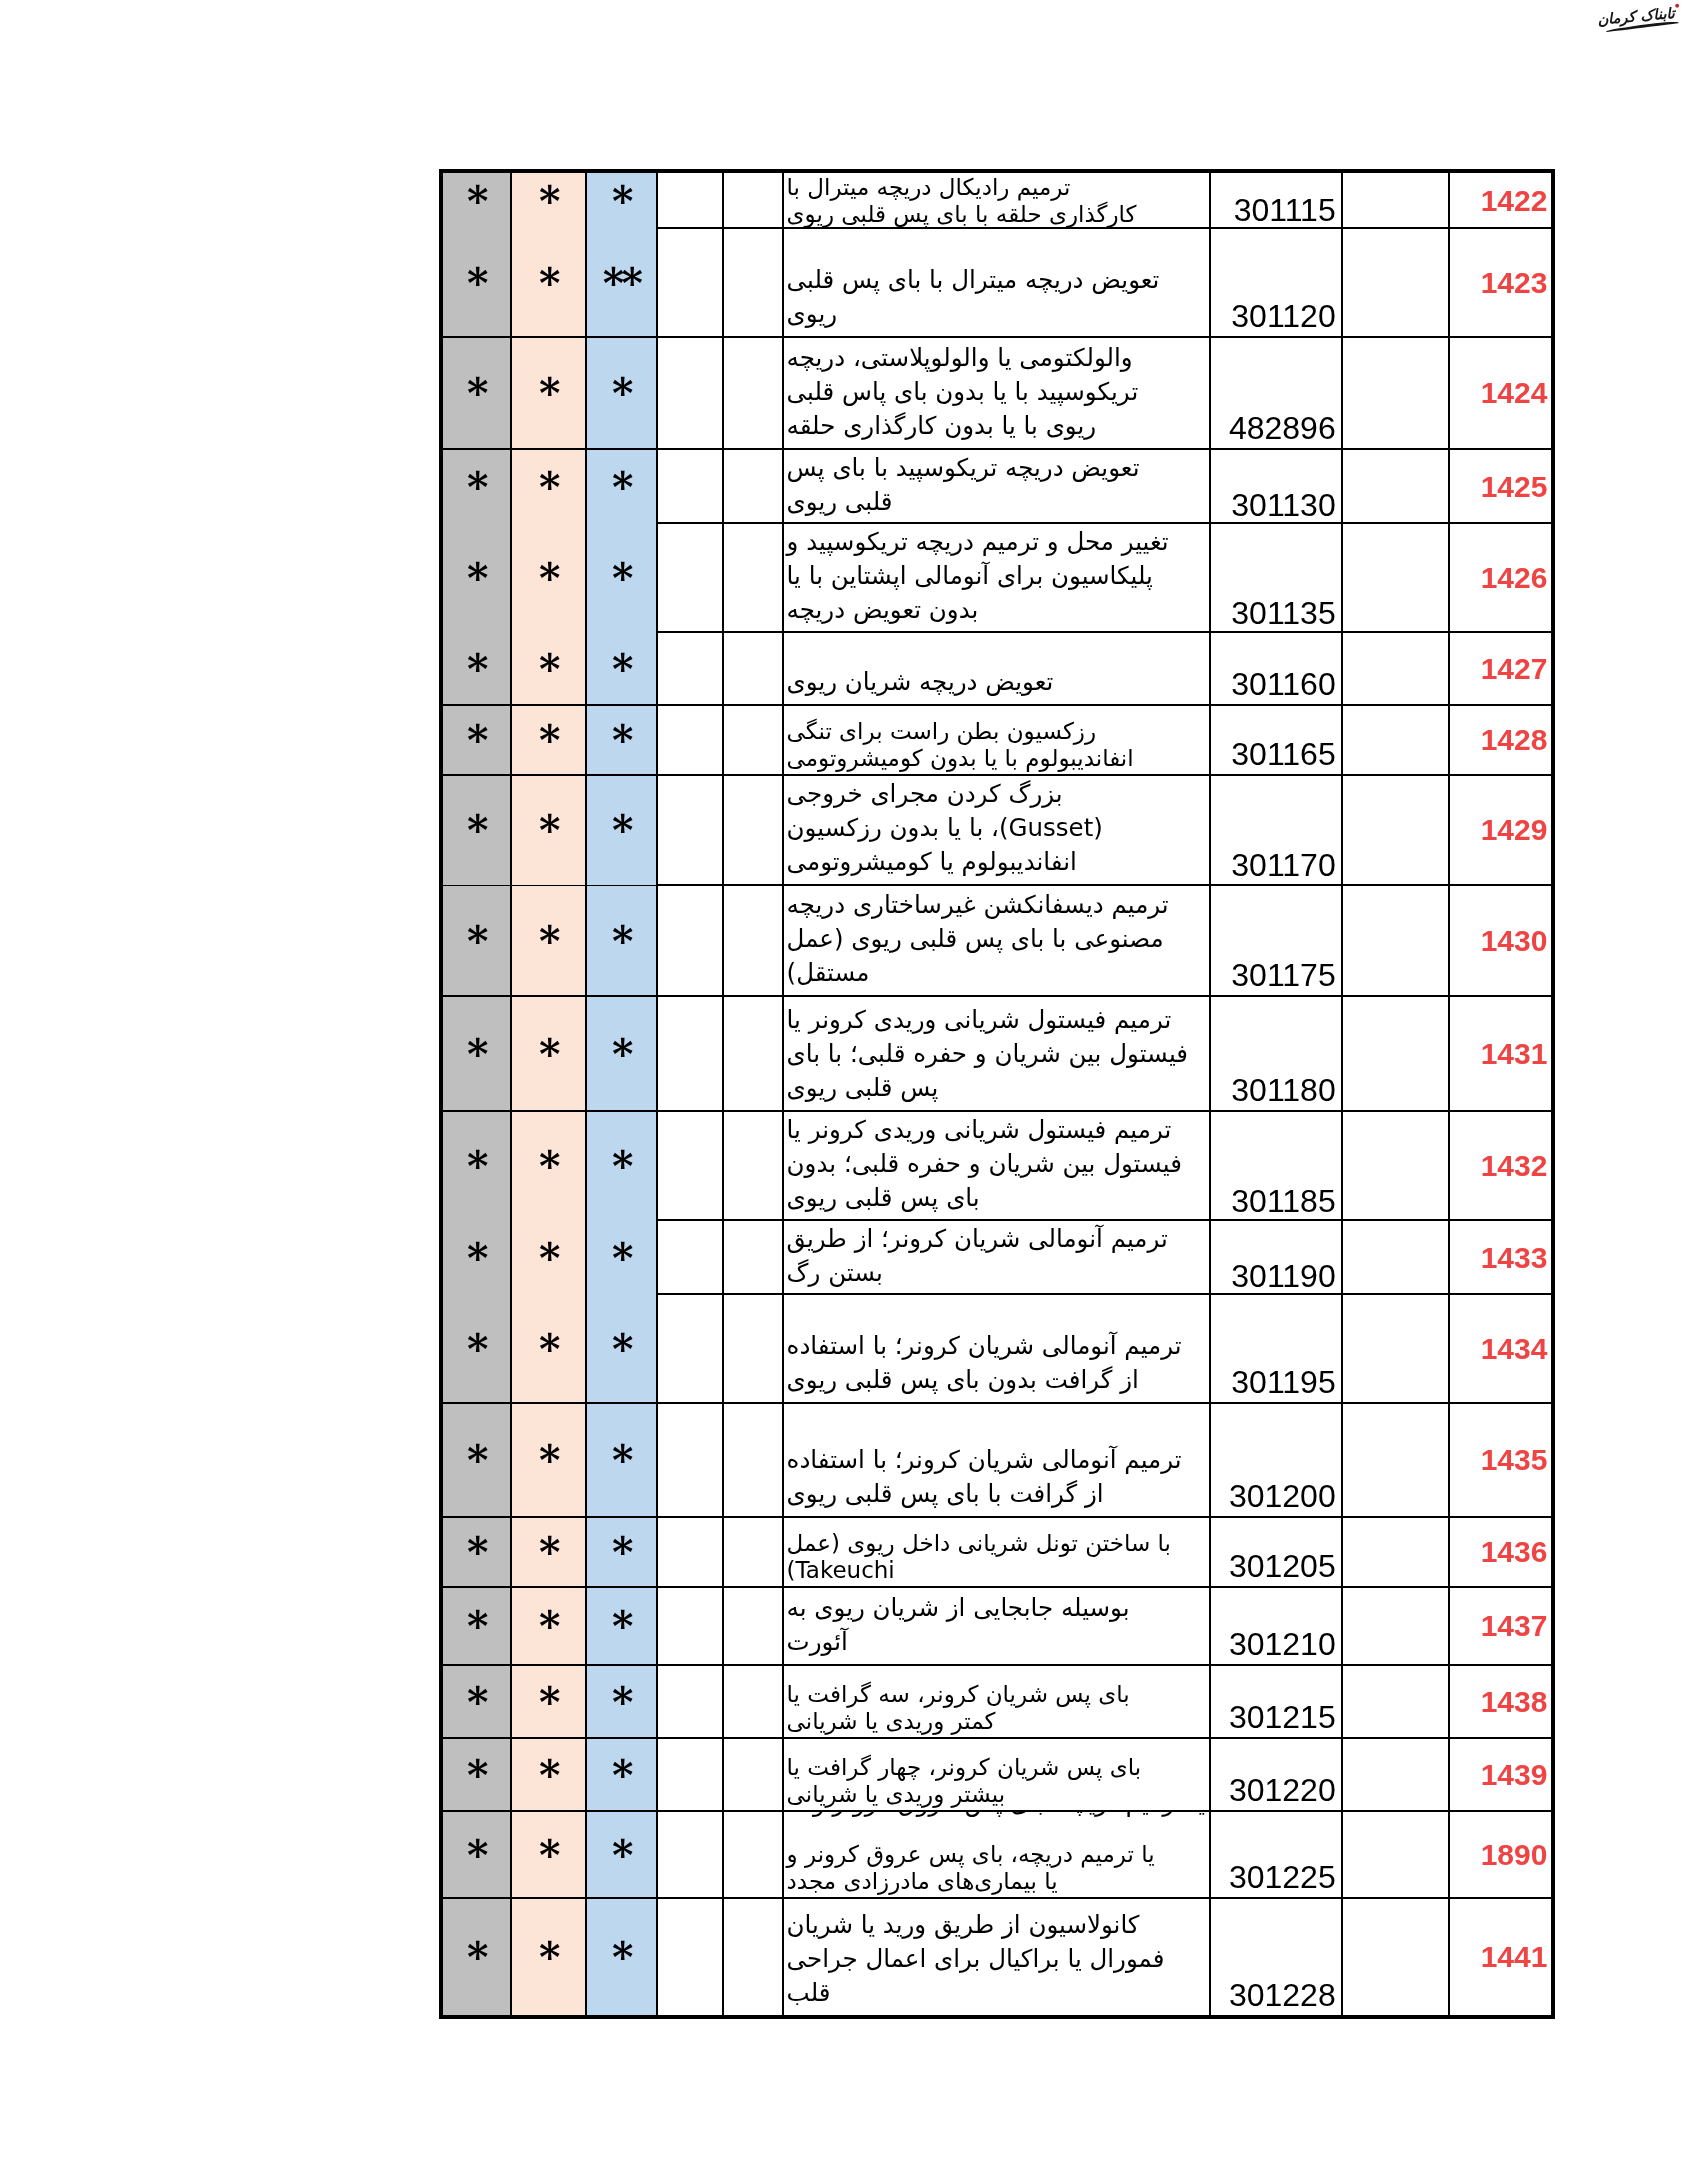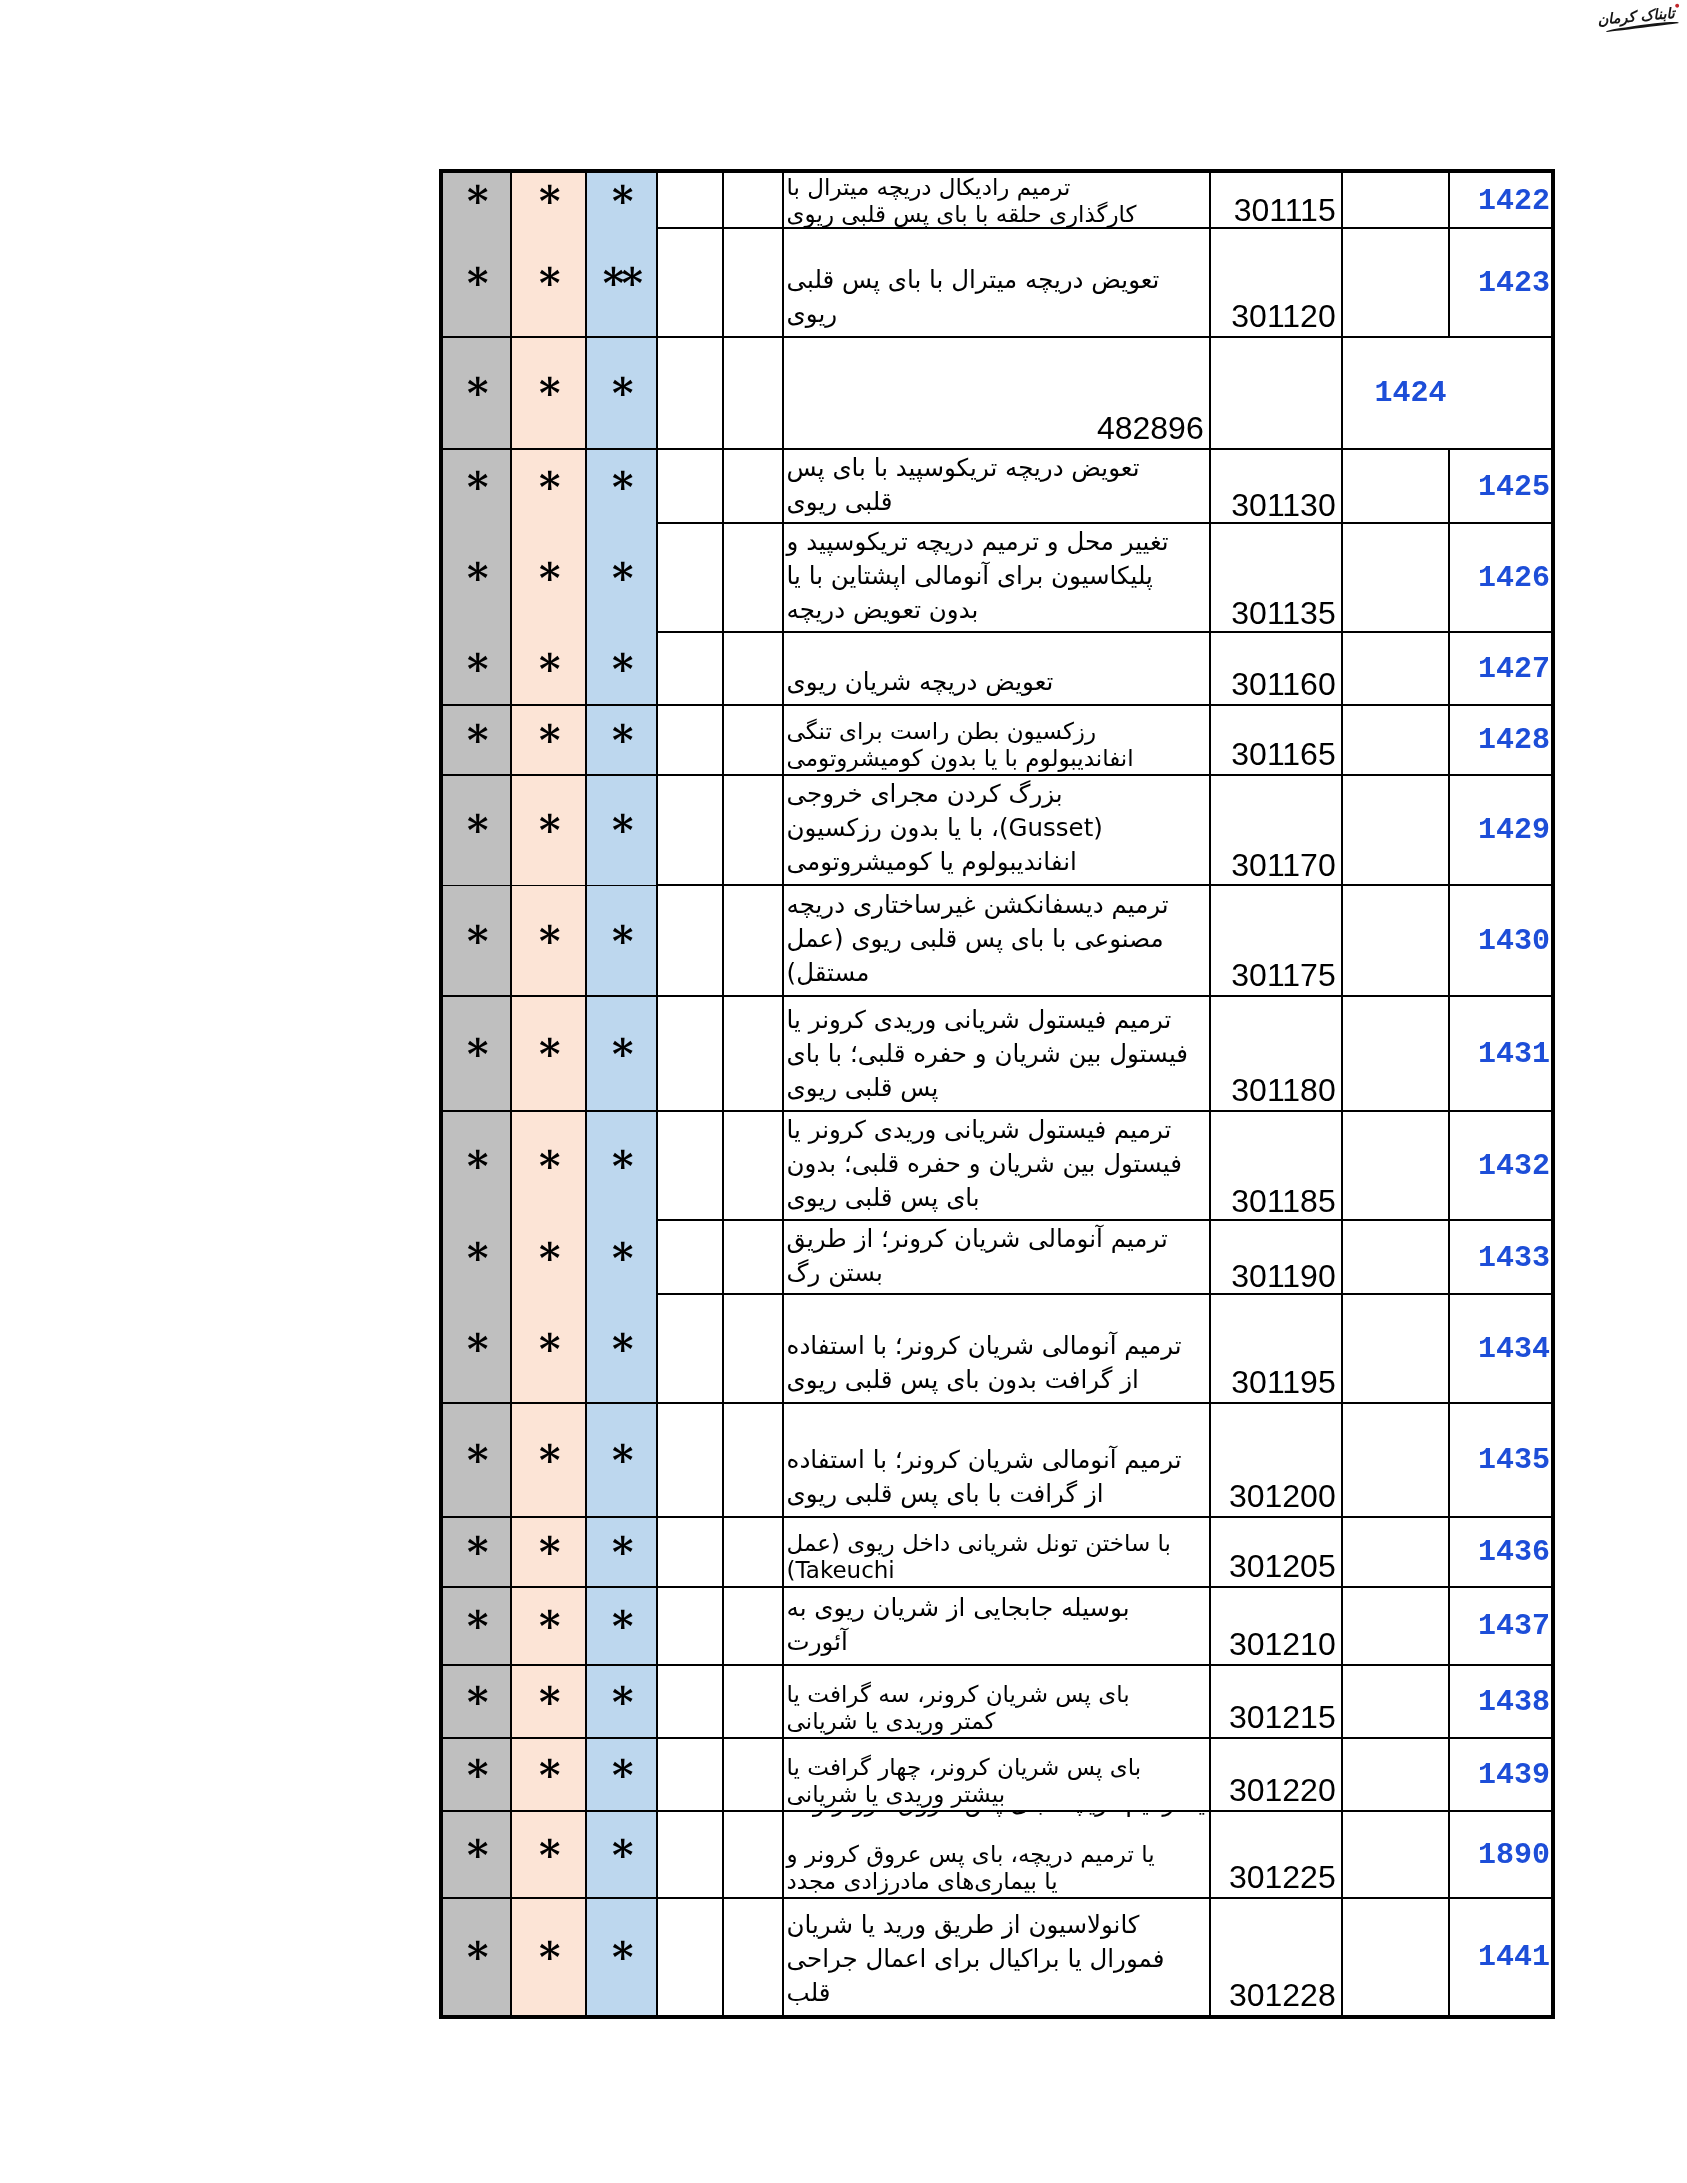--- a/index.html
+++ b/index.html
@@ -121,24 +121,24 @@
     font-size:32px;
     color:#000;
     padding:0 5.3px 4px 0;
     line-height:1;
   }
 
   .rownum {
     display:flex;
     align-items:center;
     justify-content:center;
-    font-family:Liberation Mono, monospace;
+    font-family:Liberation Sans, sans-serif;
     font-weight:bold;
     font-size:30px;
-    color:#1d4ed8;
+    color:#ef4444;
     margin-left:28px;
   }
 </style>
 </head>
 <body>
 
 <div class="logo">
   <span class="accent-dot"></span><span>تابناک کرمان</span>
   <div class="underline-swash"></div>
 </div>
@@ -173,20 +173,25 @@
     <div class="cell empty"></div>
     <div class="cell rownum">1423</div>
   </div>
 
   <div class="row" style="height: 112px;">
     <div class="cell star g">*</div>
     <div class="cell star p">*</div>
     <div class="cell star b">*</div>
     <div class="cell empty"></div>
     <div class="cell empty"></div>
+    <div class="cell desc">
+        <div class="line">والولکتومی یا والولوپلاستی، دریچه</div>
+        <div class="line">تریکوسپید با یا بدون بای پاس قلبی</div>
+        <div class="line">ریوی با یا بدون کارگذاری حلقه</div>
+      </div>
     <div class="cell code">482896</div>
     <div class="cell empty"></div>
     <div class="cell rownum">1424</div>
   </div>
 
   <div class="row" style="height: 74px;">
     <div class="cell star g">*</div>
     <div class="cell star p">*</div>
     <div class="cell star b">*</div>
     <div class="cell empty"></div>

